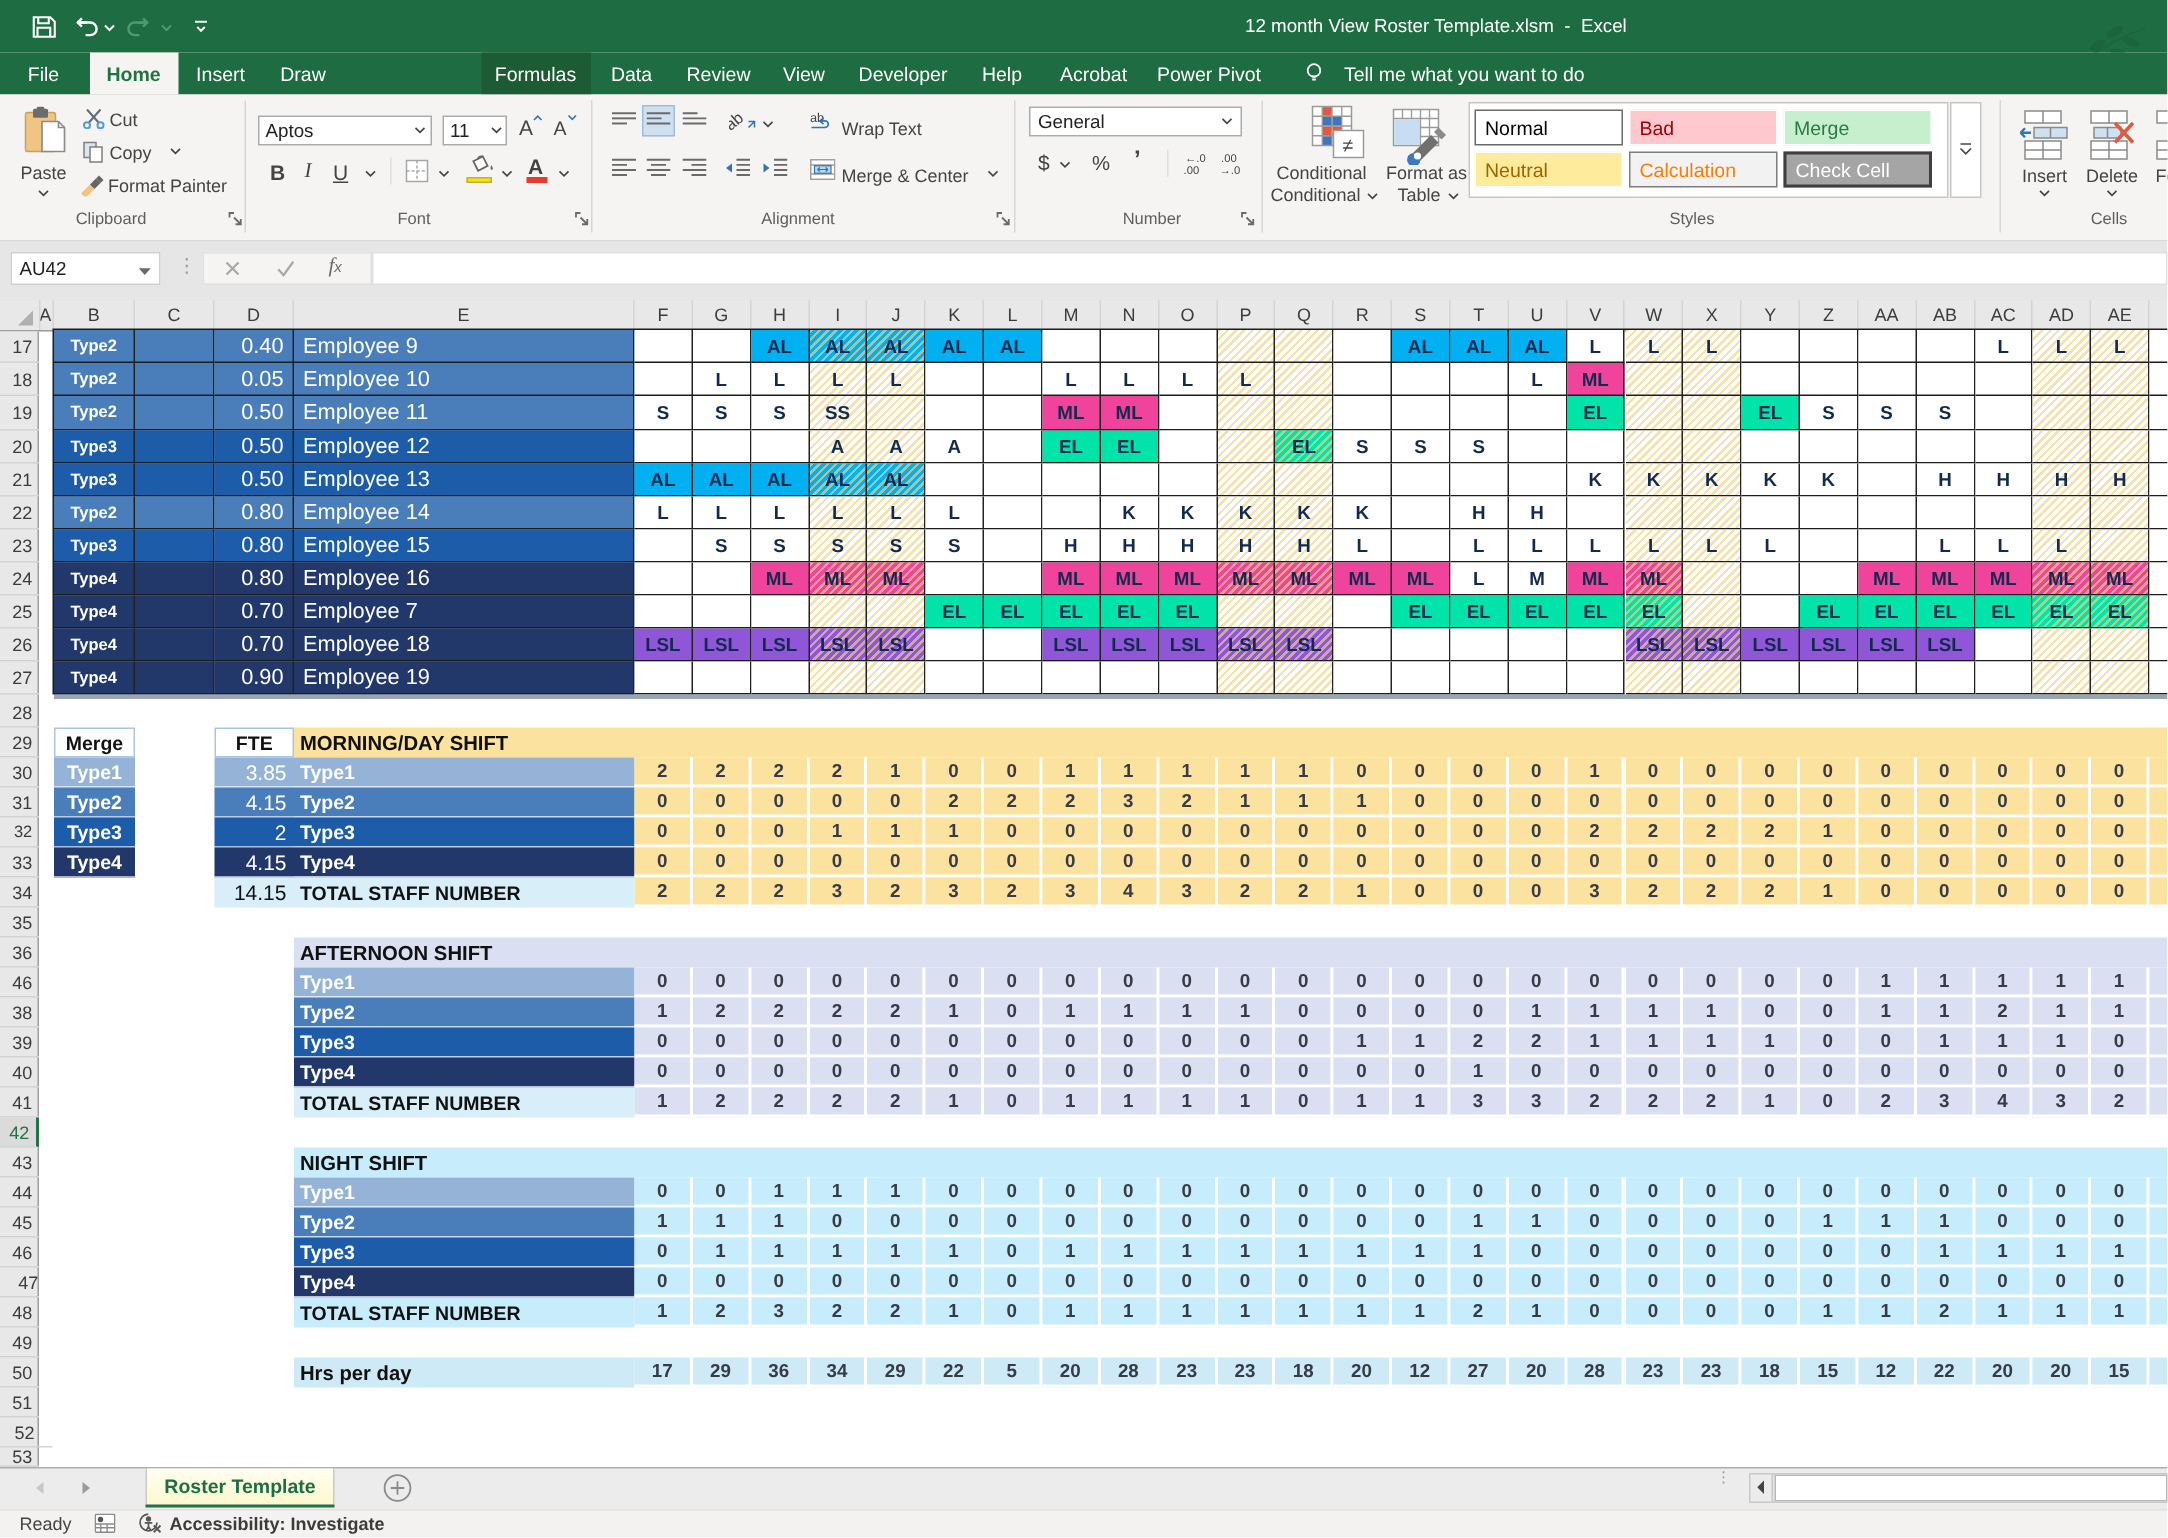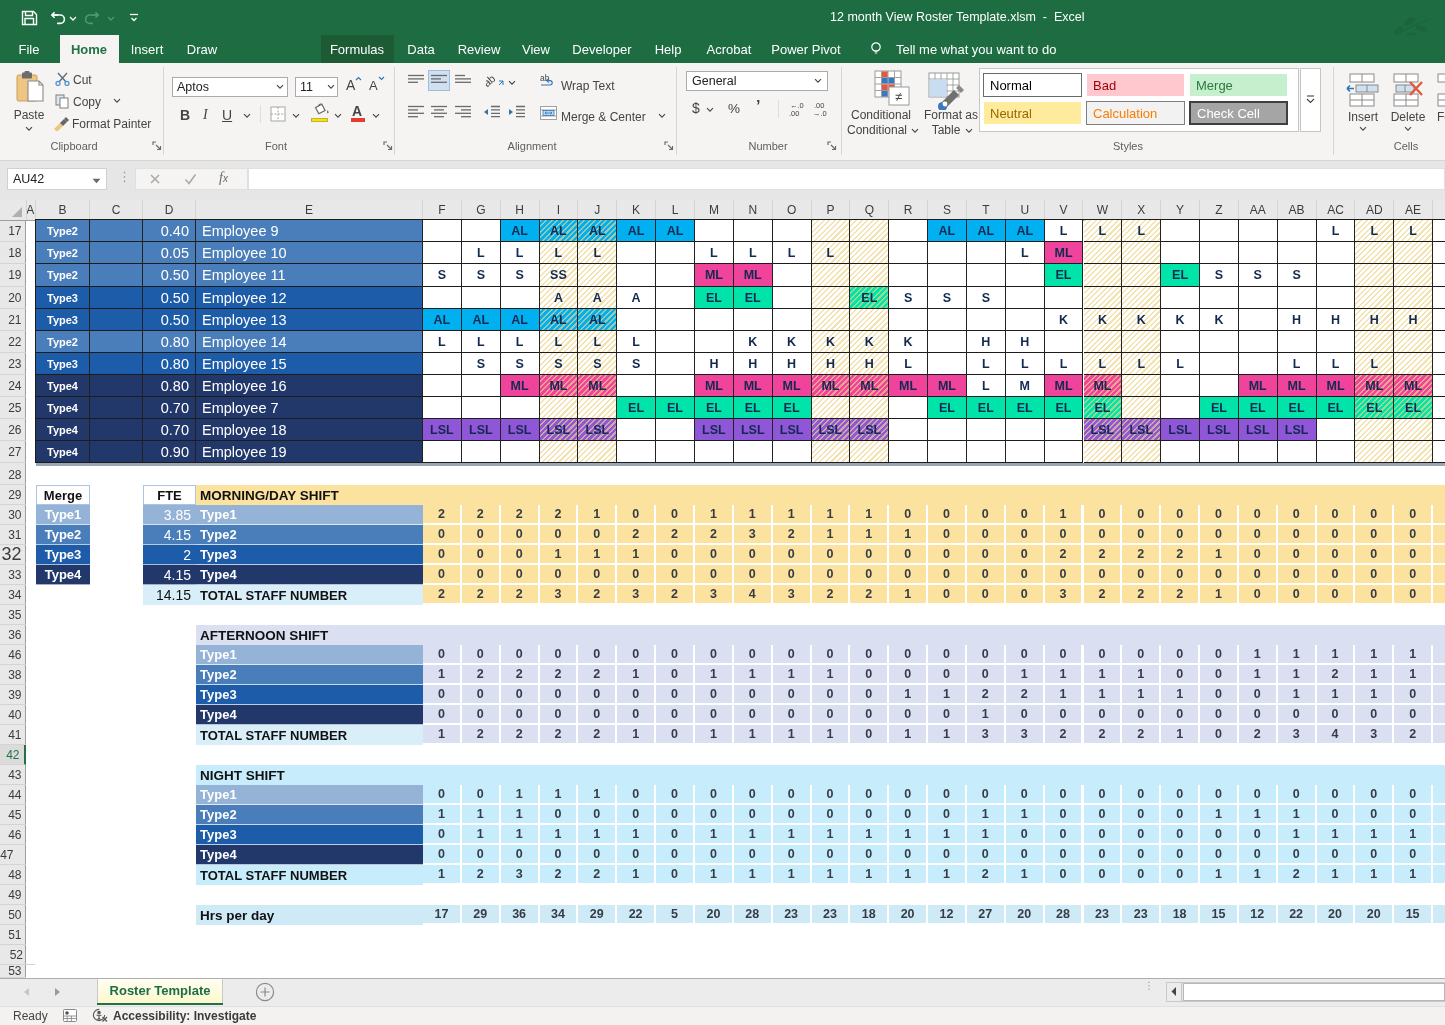--- a/index.html
+++ b/index.html
@@ -431,36 +431,36 @@
 <div class="ab" style="left:0;top:331.0px;width:25.5px;height:22.0px;background:transparent;border-bottom:1px solid #d4d4d4;display:flex;align-items:center;justify-content:flex-end;padding-right:4px;font-size:12px;color:#3c3c3c;overflow:hidden;">22</div>
 <div class="ab" style="left:0;top:353.0px;width:25.5px;height:22.0px;background:transparent;border-bottom:1px solid #d4d4d4;display:flex;align-items:center;justify-content:flex-end;padding-right:4px;font-size:12px;color:#3c3c3c;overflow:hidden;">23</div>
 <div class="ab" style="left:0;top:375.0px;width:25.5px;height:22.0px;background:transparent;border-bottom:1px solid #d4d4d4;display:flex;align-items:center;justify-content:flex-end;padding-right:4px;font-size:12px;color:#3c3c3c;overflow:hidden;">24</div>
 <div class="ab" style="left:0;top:397.0px;width:25.5px;height:22.0px;background:transparent;border-bottom:1px solid #d4d4d4;display:flex;align-items:center;justify-content:flex-end;padding-right:4px;font-size:12px;color:#3c3c3c;overflow:hidden;">25</div>
 <div class="ab" style="left:0;top:419.0px;width:25.5px;height:22.0px;background:transparent;border-bottom:1px solid #d4d4d4;display:flex;align-items:center;justify-content:flex-end;padding-right:4px;font-size:12px;color:#3c3c3c;overflow:hidden;">26</div>
 <div class="ab" style="left:0;top:441.0px;width:25.5px;height:22.0px;background:transparent;border-bottom:1px solid #d4d4d4;display:flex;align-items:center;justify-content:flex-end;padding-right:4px;font-size:12px;color:#3c3c3c;overflow:hidden;">27</div>
 <div class="ab" style="left:0;top:465.0px;width:25.5px;height:20.0px;background:transparent;border-bottom:1px solid #d4d4d4;display:flex;align-items:center;justify-content:flex-end;padding-right:4px;font-size:12px;color:#3c3c3c;overflow:hidden;">28</div>
 <div class="ab" style="left:0;top:485.0px;width:25.5px;height:20.0px;background:transparent;border-bottom:1px solid #d4d4d4;display:flex;align-items:center;justify-content:flex-end;padding-right:4px;font-size:12px;color:#3c3c3c;overflow:hidden;">29</div>
 <div class="ab" style="left:0;top:505.0px;width:25.5px;height:20.0px;background:transparent;border-bottom:1px solid #d4d4d4;display:flex;align-items:center;justify-content:flex-end;padding-right:4px;font-size:12px;color:#3c3c3c;overflow:hidden;">30</div>
 <div class="ab" style="left:0;top:525.0px;width:25.5px;height:20.0px;background:transparent;border-bottom:1px solid #d4d4d4;display:flex;align-items:center;justify-content:flex-end;padding-right:4px;font-size:12px;color:#3c3c3c;overflow:hidden;">31</div>
-<div class="ab" style="left:0;top:545.0px;width:25.5px;height:20.0px;background:transparent;border-bottom:1px solid #d4d4d4;display:flex;align-items:center;justify-content:flex-end;padding-right:4px;font-size:18px;color:#3c3c3c;overflow:hidden;">32</div>
+<div class="ab" style="left:0;top:545.0px;width:25.5px;height:20.0px;background:transparent;border-bottom:1px solid #d4d4d4;display:flex;align-items:center;justify-content:flex-end;padding-right:4px;font-size:11px;color:#3c3c3c;overflow:hidden;">32</div>
 <div class="ab" style="left:0;top:565.0px;width:25.5px;height:20.0px;background:transparent;border-bottom:1px solid #d4d4d4;display:flex;align-items:center;justify-content:flex-end;padding-right:4px;font-size:12px;color:#3c3c3c;overflow:hidden;">33</div>
 <div class="ab" style="left:0;top:585.0px;width:25.5px;height:20.0px;background:transparent;border-bottom:1px solid #d4d4d4;display:flex;align-items:center;justify-content:flex-end;padding-right:4px;font-size:12px;color:#3c3c3c;overflow:hidden;">34</div>
 <div class="ab" style="left:0;top:605.0px;width:25.5px;height:20.0px;background:transparent;border-bottom:1px solid #d4d4d4;display:flex;align-items:center;justify-content:flex-end;padding-right:4px;font-size:12px;color:#3c3c3c;overflow:hidden;">35</div>
 <div class="ab" style="left:0;top:625.0px;width:25.5px;height:20.0px;background:transparent;border-bottom:1px solid #d4d4d4;display:flex;align-items:center;justify-content:flex-end;padding-right:4px;font-size:12px;color:#3c3c3c;overflow:hidden;">36</div>
 <div class="ab" style="left:0;top:645.0px;width:25.5px;height:20.0px;background:transparent;border-bottom:1px solid #d4d4d4;display:flex;align-items:center;justify-content:flex-end;padding-right:4px;font-size:12px;color:#3c3c3c;overflow:hidden;">46</div>
 <div class="ab" style="left:0;top:665.0px;width:25.5px;height:20.0px;background:transparent;border-bottom:1px solid #d4d4d4;display:flex;align-items:center;justify-content:flex-end;padding-right:4px;font-size:12px;color:#3c3c3c;overflow:hidden;">38</div>
 <div class="ab" style="left:0;top:685.0px;width:25.5px;height:20.0px;background:transparent;border-bottom:1px solid #d4d4d4;display:flex;align-items:center;justify-content:flex-end;padding-right:4px;font-size:12px;color:#3c3c3c;overflow:hidden;">39</div>
 <div class="ab" style="left:0;top:705.0px;width:25.5px;height:20.0px;background:transparent;border-bottom:1px solid #d4d4d4;display:flex;align-items:center;justify-content:flex-end;padding-right:4px;font-size:12px;color:#3c3c3c;overflow:hidden;">40</div>
 <div class="ab" style="left:0;top:725.0px;width:25.5px;height:20.0px;background:transparent;border-bottom:1px solid #d4d4d4;display:flex;align-items:center;justify-content:flex-end;padding-right:4px;font-size:12px;color:#3c3c3c;overflow:hidden;">41</div>
 <div class="ab" style="left:0;top:745.0px;width:25.5px;height:20.0px;background:#dbdbdb;border-right:2px solid #217346;border-bottom:1px solid #d4d4d4;display:flex;align-items:center;justify-content:flex-end;padding-right:4px;font-size:12px;color:#217346;overflow:hidden;">42</div>
 <div class="ab" style="left:0;top:765.0px;width:25.5px;height:20.0px;background:transparent;border-bottom:1px solid #d4d4d4;display:flex;align-items:center;justify-content:flex-end;padding-right:4px;font-size:12px;color:#3c3c3c;overflow:hidden;">43</div>
 <div class="ab" style="left:0;top:785.0px;width:25.5px;height:20.0px;background:transparent;border-bottom:1px solid #d4d4d4;display:flex;align-items:center;justify-content:flex-end;padding-right:4px;font-size:12px;color:#3c3c3c;overflow:hidden;">44</div>
 <div class="ab" style="left:0;top:805.0px;width:25.5px;height:20.0px;background:transparent;border-bottom:1px solid #d4d4d4;display:flex;align-items:center;justify-content:flex-end;padding-right:4px;font-size:12px;color:#3c3c3c;overflow:hidden;">45</div>
 <div class="ab" style="left:0;top:825.0px;width:25.5px;height:20.0px;background:transparent;border-bottom:1px solid #d4d4d4;display:flex;align-items:center;justify-content:flex-end;padding-right:4px;font-size:12px;color:#3c3c3c;overflow:hidden;">46</div>
-<div class="ab" style="left:0;top:845.0px;width:25.5px;height:20.0px;background:transparent;border-bottom:1px solid #d4d4d4;display:flex;align-items:center;justify-content:flex-end;padding-right:12px;font-size:12px;color:#3c3c3c;overflow:hidden;">47</div>
+<div class="ab" style="left:0;top:845.0px;width:25.5px;height:20.0px;background:transparent;border-bottom:1px solid #d4d4d4;display:flex;align-items:center;justify-content:flex-end;padding-right:0;font-size:12px;color:#3c3c3c;overflow:hidden;">47</div>
 <div class="ab" style="left:0;top:865.0px;width:25.5px;height:20.0px;background:transparent;border-bottom:1px solid #d4d4d4;display:flex;align-items:center;justify-content:flex-end;padding-right:4px;font-size:12px;color:#3c3c3c;overflow:hidden;">48</div>
 <div class="ab" style="left:0;top:885.0px;width:25.5px;height:20.0px;background:transparent;border-bottom:1px solid #d4d4d4;display:flex;align-items:center;justify-content:flex-end;padding-right:4px;font-size:12px;color:#3c3c3c;overflow:hidden;">49</div>
 <div class="ab" style="left:0;top:905.0px;width:25.5px;height:20.0px;background:transparent;border-bottom:1px solid #d4d4d4;display:flex;align-items:center;justify-content:flex-end;padding-right:4px;font-size:12px;color:#3c3c3c;overflow:hidden;">50</div>
 <div class="ab" style="left:0;top:925.0px;width:25.5px;height:20.0px;background:transparent;border-bottom:1px solid #d4d4d4;display:flex;align-items:center;justify-content:flex-end;padding-right:4px;font-size:12px;color:#3c3c3c;overflow:hidden;">51</div>
 <div class="ab" style="left:0;top:945.0px;width:35px;height:20.0px;background:transparent;border-bottom:1px solid #d4d4d4;display:flex;align-items:center;justify-content:flex-end;padding-right:12px;font-size:12px;color:#3c3c3c;overflow:hidden;">52</div>
 <div class="ab" style="left:0;top:965.0px;width:25.5px;height:12.5px;background:transparent;border-bottom:1px solid #d4d4d4;display:flex;align-items:center;justify-content:flex-end;padding-right:4px;font-size:12px;color:#3c3c3c;overflow:hidden;">53</div>
 <div class="ab" style="left:36px;top:219px;width:1409px;height:1px;background:#1c1c1c;"></div>
 <div class="ab" style="left:35px;top:219px;width:1px;height:244px;background:#1c1c1c;"></div>
 <div class="cell" style="left:36px;top:220.0px;width:54px;height:22.0px;background:#4A7EBA;color:#fff;font-size:11px;font-weight:bold;">Type2</div>
 <div class="cell" style="left:90px;top:220.0px;width:53px;height:22.0px;background:#4A7EBA;"></div>

